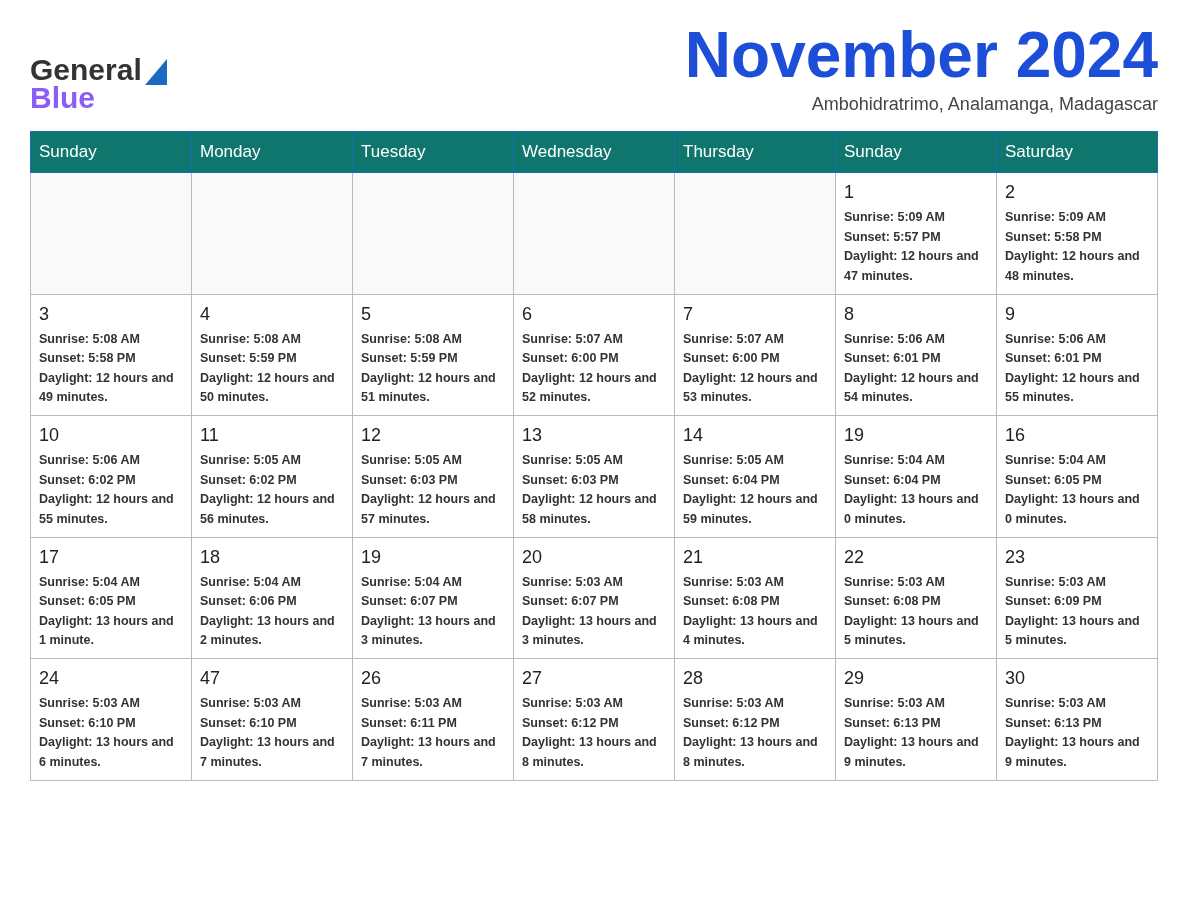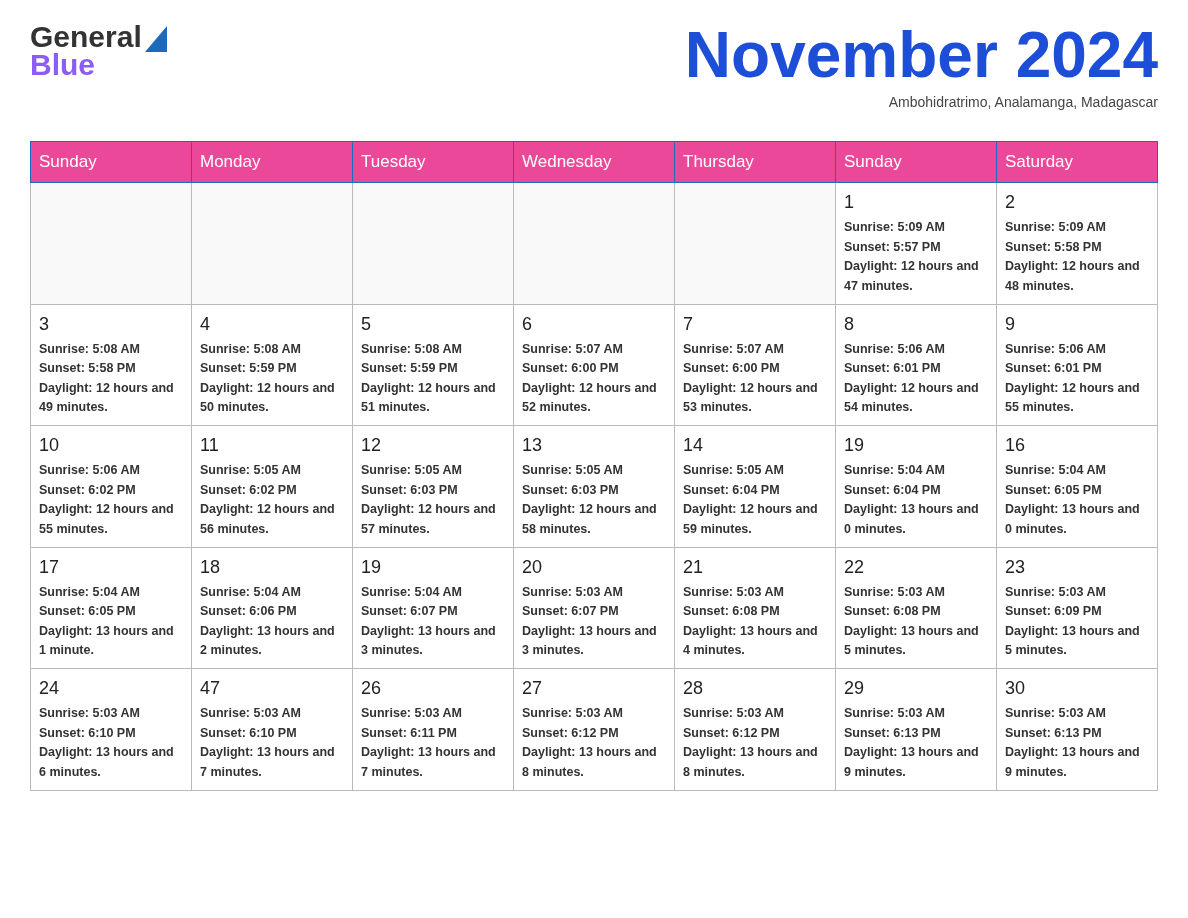--- a/index.html
+++ b/index.html
@@ -6,52 +6,52 @@
     body {
       font-family: Arial, sans-serif;
       background: #fff;
       padding: 20px 30px;
       width: 1188px;
       min-height: 918px;
     }
     .header-area {
       display: flex;
       justify-content: space-between;
-      align-items: flex-start;
-      margin-bottom: 31px;
+      align-items: flex-end;
+      margin-bottom: 16px;
     }
     .logo-wrapper {
       display: flex;
       flex-direction: column;
     }
     .logo-row1 {
       display: flex;
       align-items: flex-end;
     }
     .title-area {
       text-align: right;
     }
     .month-title {
       font-size: 64px;
       font-weight: 700;
       color: #1d4ed8;
       line-height: 1.1;
     }
     .location-subtitle {
-      font-size: 14px;
+      font-size: 18px;
       color: #444;
       margin-top: 4px;
     }
     .calendar-table {
       width: 100%;
       border-collapse: collapse;
       table-layout: fixed;
     }
     .calendar-table thead tr th {
-      background-color: #ec4899;
+      background-color: #0f766e;
       color: white;
       font-size: 17px;
       font-weight: normal;
       padding: 10px 8px;
       text-align: left;
       border: 1px solid #1a6bbd;
     }
     .calendar-table tbody tr td {
       vertical-align: top;
       padding: 6px 8px 8px 8px;

